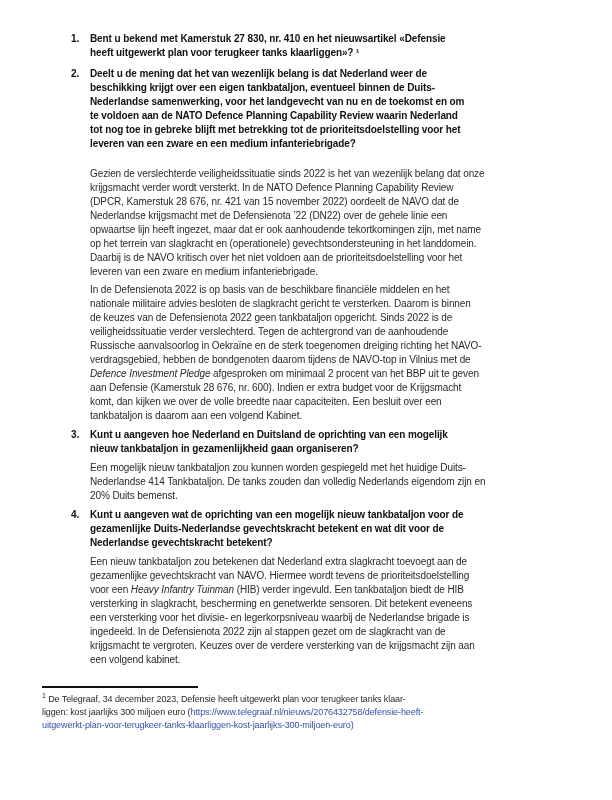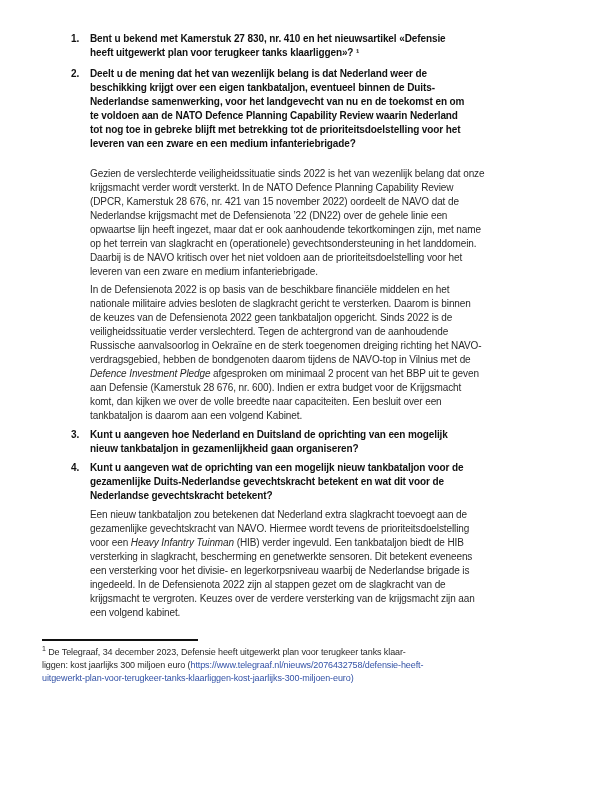--- a/index.html
+++ b/index.html
@@ -112,20 +112,23 @@
 aan Defensie (Kamerstuk 28 676, nr. 600). Indien er extra budget voor de Krijgsmacht
 komt, dan kijken we over de volle breedte naar capaciteiten. Een besluit over een
 tankbataljon is daarom aan een volgend Kabinet.</span></div>
 
     <div class="q mt5">
       <span class="qnum">3.</span>
       <div class="qtext">Kunt u aangeven hoe Nederland en Duitsland de oprichting van een mogelijk
 nieuw tankbataljon in gezamenlijkheid gaan organiseren?</div>
     </div>
 
+    <div class="ans mt5">Een mogelijk nieuw tankbataljon zou kunnen worden gespiegeld met het huidige Duits-
+Nederlandse 414 Tankbataljon. De tanks zouden dan volledig Nederlands eigendom zijn en
+20% Duits bemenst.</div>
 
     <div class="q mt5">
       <span class="qnum">4.</span>
       <div class="qtext">Kunt u aangeven wat de oprichting van een mogelijk nieuw tankbataljon voor de
 gezamenlijke Duits-Nederlandse gevechtskracht betekent en wat dit voor de
 Nederlandse gevechtskracht betekent?</div>
     </div>
 
     <div class="ans mt5"><span>Een nieuw tankbataljon zou betekenen dat Nederland extra slagkracht toevoegt aan de
 gezamenlijke gevechtskracht van NAVO. Hiermee wordt tevens de prioriteitsdoelstelling

